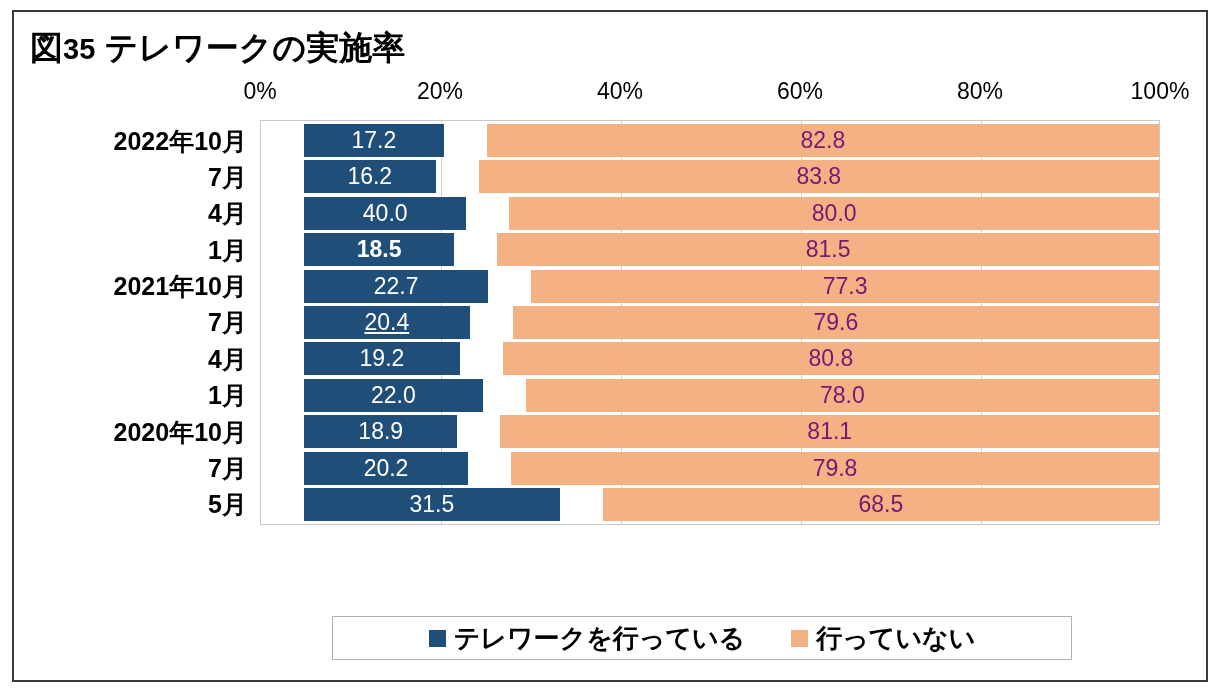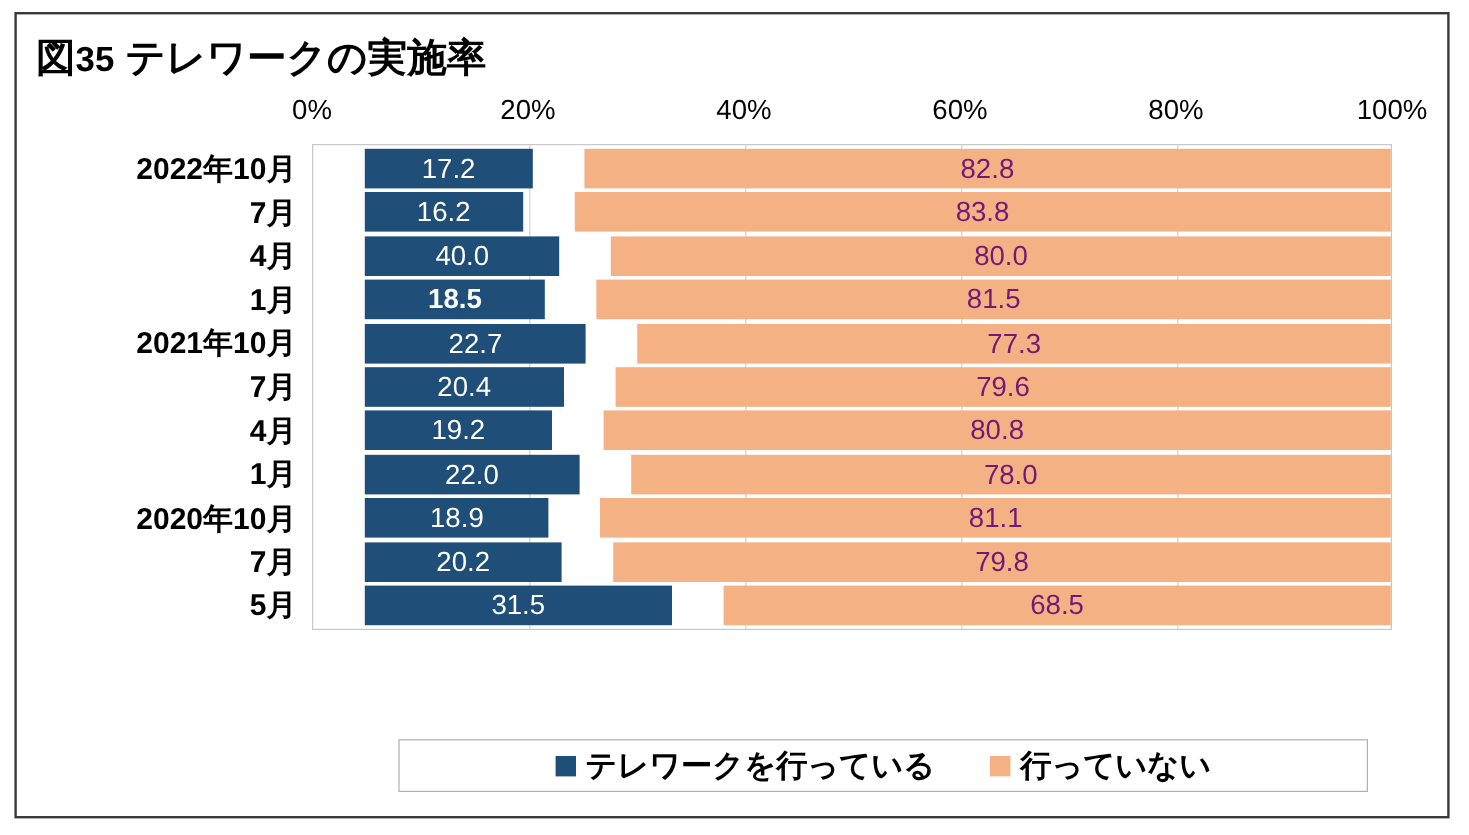--- a/index.html
+++ b/index.html
@@ -96,21 +96,21 @@
     transform: translateY(-50%);
     white-space: nowrap;
     font-size: 25px;
     font-weight: bold;
     color: #000;
   }
   #legend {
     position: absolute;
     left: 318px;
     top: 604px;
-    width: 808px;
+    width: 740px;
     height: 44px;
     border: 1px solid #b0b0b0;
     background: #ffffff;
     display: flex;
     align-items: center;
     justify-content: center;
     gap: 46px;
     box-sizing: border-box;
   }
   .legend-item {
@@ -186,21 +186,21 @@
           <div class="cat-label">2021年10月</div>
           <div class="seg seg1" style="width: 22.7%; background: rgb(31, 78, 121);">
             <span>22.7</span>
           </div>
           <div class="seg seg2" style="width: 77.3%; background: rgb(244, 177, 131);">
             <span>77.3</span>
           </div>
         </div>
         <div class="row">
           <div class="cat-label">7月</div>
-          <div class="seg seg1" style="width: 20.4%; background: rgb(31, 78, 121);">
+          <div class="seg seg1" style="width: 20.4%; background: rgb(31, 78, 121); text-decoration: underline;">
             <span>20.4</span>
           </div>
           <div class="seg seg2" style="width: 79.6%; background: rgb(244, 177, 131);">
             <span>79.6</span>
           </div>
         </div>
         <div class="row">
           <div class="cat-label">4月</div>
           <div class="seg seg1" style="width: 19.2%; background: rgb(31, 78, 121);">
             <span>19.2</span>

